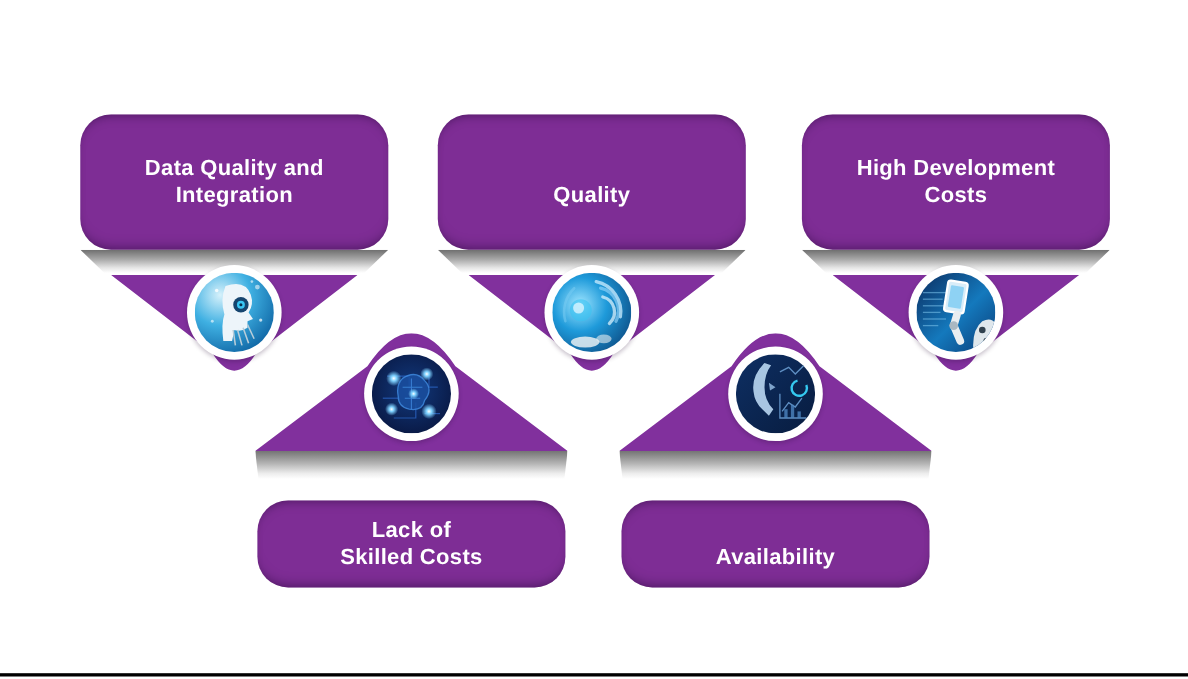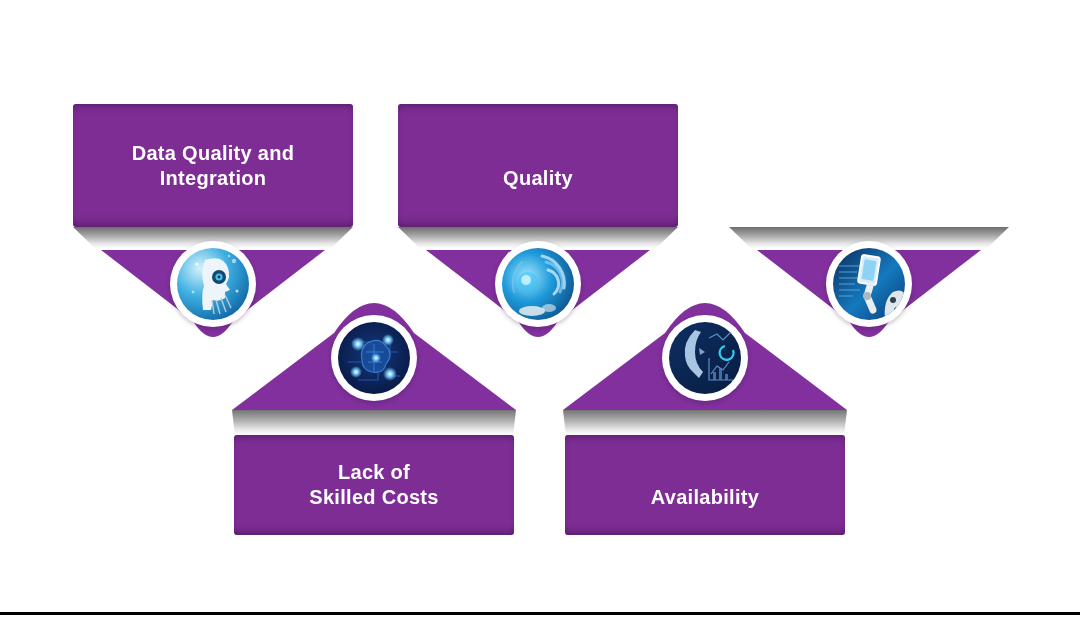--- a/index.html
+++ b/index.html
@@ -1,27 +1,27 @@
 <!DOCTYPE html>
 <html><head>
 <meta charset="utf-8">
 <style>
   html,body{margin:0;padding:0;background:#ffffff;}
   .stage{
     position:relative;width:1080px;height:617px;background:#ffffff;overflow:hidden;
     font-family:"Liberation Sans",sans-serif;
   }
   .rect{
-    position:absolute;width:280px;border-radius:3px;background:#7e2d95;
+    position:absolute;width:280px;border-radius:28px;background:#7e2d95;
     display:flex;align-items:center;justify-content:center;text-align:center;
     box-shadow:inset 0 7px 10px -7px rgba(25,0,40,.55), inset 0 -9px 12px -9px rgba(25,0,40,.6);
     z-index:2;
   }
   .rect.top{top:104px;height:123px;}
-  .rect.bottom{top:435px;height:100px;}
+  .rect.bottom{top:455px;height:79px;}
   .label{color:#ffffff;font-weight:700;font-size:20px;line-height:25px;letter-spacing:.3px;}
   .band{
     position:absolute;z-index:1;width:280px;height:23px;top:227px;
     background:linear-gradient(180deg,#6e6e6e 0%,#a8a8a8 38%,#e6e6e6 72%,#ffffff 92%);
     clip-path:polygon(0 0,100% 0,91.5% 100%,8.5% 100%);
   }
   .band.bottom-row{
     width:284px;height:27px;top:410px;
     clip-path:polygon(0 0,100% 0,98.9% 100%,1.1% 100%);
     background:linear-gradient(180deg,#747474 0%,#b4b4b4 42%,#ececec 75%,#ffffff 94%);
@@ -116,20 +116,26 @@
         <circle cx="26" cy="34" r="10" fill="#35c2f2" opacity=".55"></circle>
         <circle cx="24" cy="32" r="5" fill="#d9f4ff" opacity=".8"></circle>
         <g fill="#e8eef2">
           <ellipse cx="30" cy="63" rx="13" ry="5" opacity=".85"></ellipse>
           <ellipse cx="47" cy="60" rx="7" ry="4" opacity=".6"></ellipse>
         </g>
       </svg>
     </div>
   </div>
 
+  <div class="rect top" style="left:729px">
+    <div class="label">
+      <span>High Development</span><br>
+      <span>Costs</span>
+    </div>
+  </div>
   <div class="band" style="left:729px"></div>
   <svg class="tri" style="left:757px;top:250px" width="224" height="104" viewBox="0 0 224 104">
     <path class="tri-fill" d="M0,0 H224 L132,71 Q112,103 92,71 Z"></path>
   </svg>
   <div class="circle" style="left:826px;top:241px">
     <div class="img">
       <svg viewBox="0 0 72 72">
         <defs>
           <linearGradient id="bg3" x1="0" y1="0" x2="1" y2="1">
             <stop offset="0" stop-color="#0b2c5e"></stop>

